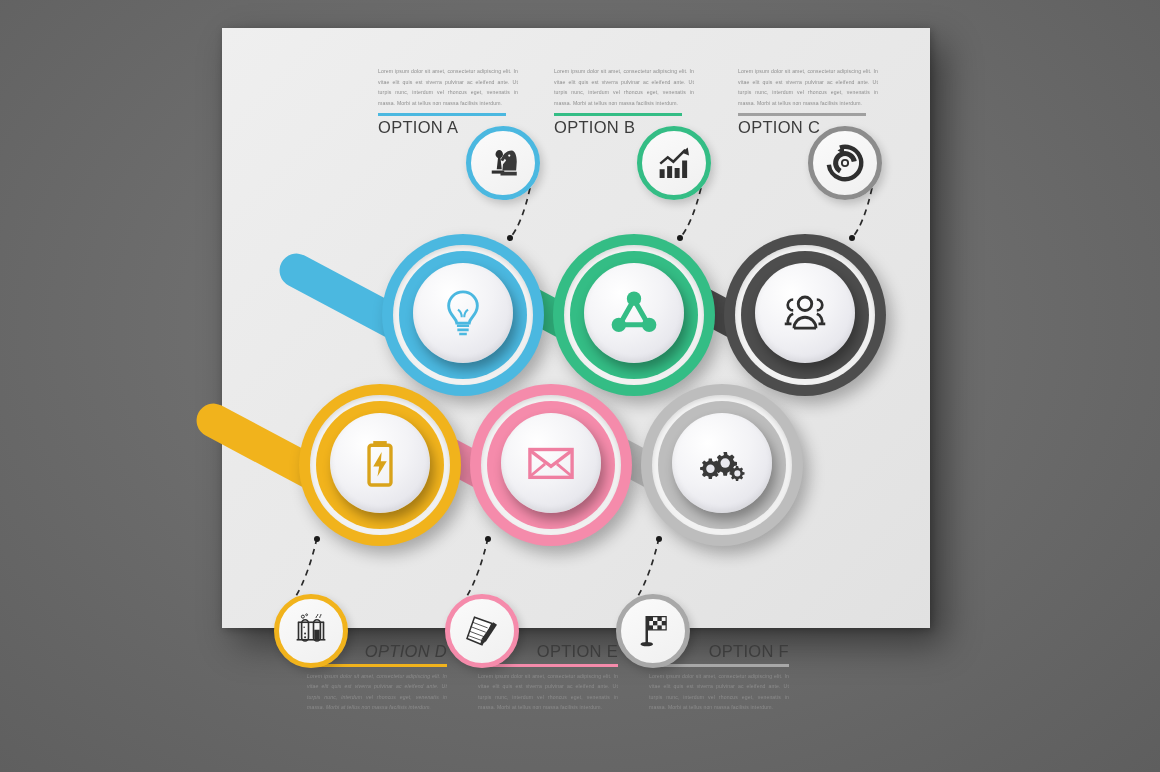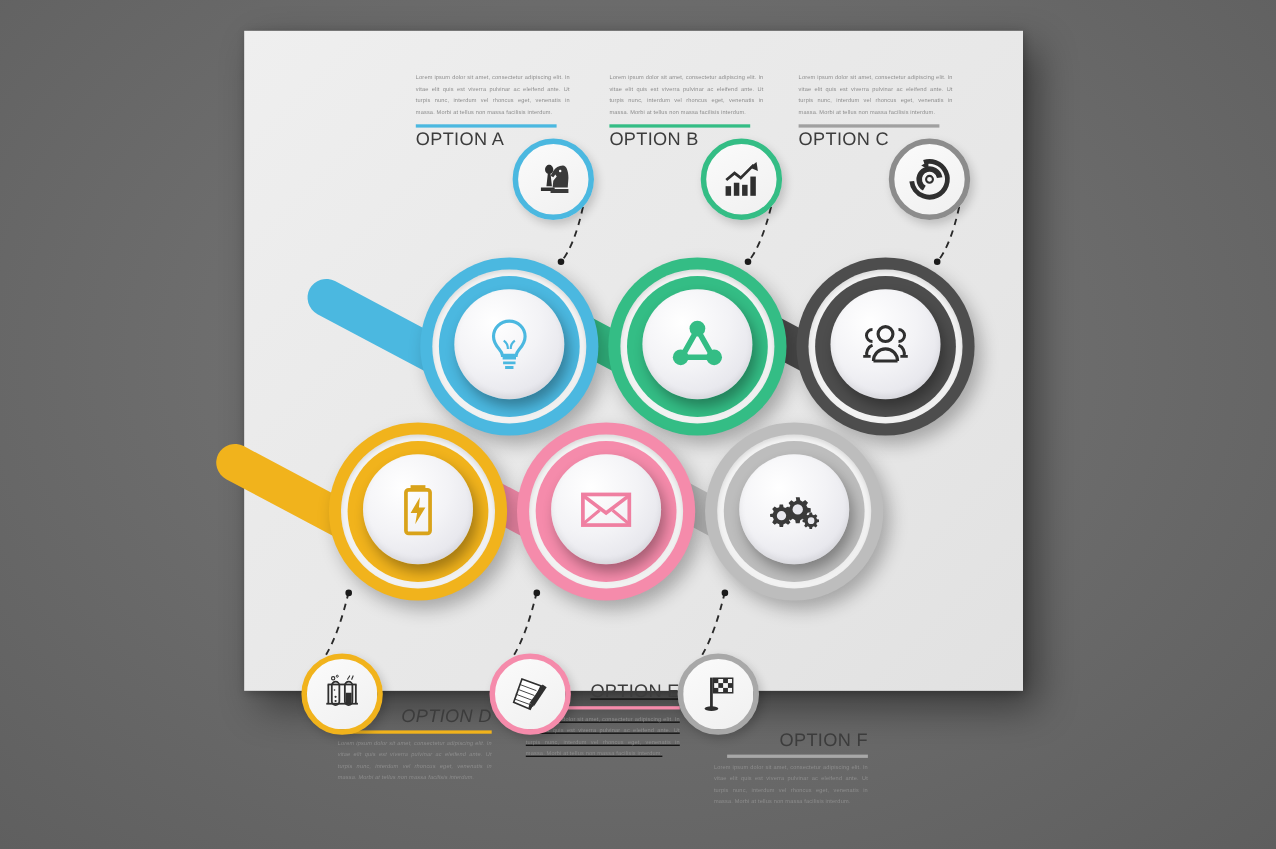--- a/index.html
+++ b/index.html
@@ -113,39 +113,39 @@
     <div class="rule" style="background:#4bb8e0;"></div>
     <div class="optlabel">OPTION A</div>
   </div>
 
   <div class="txtblock" style="left:332px; top:38px;">
     <p>Lorem ipsum dolor sit amet, consectetur adipiscing elit. In vitae elit quis est viverra pulvinar ac eleifend ante. Ut turpis nunc, interdum vel rhoncus eget, venenatis in massa. Morbi at tellus non massa facilisis interdum.</p>
     <div class="rule" style="background:#34bd85;"></div>
     <div class="optlabel">OPTION B</div>
   </div>
 
-  <div class="txtblock" style="left:504px; top:38px;">
+  <div class="txtblock" style="left:516px; top:38px;">
     <p>Lorem ipsum dolor sit amet, consectetur adipiscing elit. In vitae elit quis est viverra pulvinar ac eleifend ante. Ut turpis nunc, interdum vel rhoncus eget, venenatis in massa. Morbi at tellus non massa facilisis interdum.</p>
     <div class="rule" style="background:#a0a0a0;"></div>
     <div class="optlabel">OPTION C</div>
   </div>
 
   <div class="txtblock bottom" style="left:85px; top:614px;font-style:italic;">
     <div class="optlabel">OPTION D</div>
     <div class="rule" style="background:#f1b31c;"></div>
     <p>Lorem ipsum dolor sit amet, consectetur adipiscing elit. In vitae elit quis est viverra pulvinar ac eleifend ante. Ut turpis nunc, interdum vel rhoncus eget, venenatis in massa. Morbi at tellus non massa facilisis interdum.</p>
   </div>
 
-  <div class="txtblock bottom" style="left:256px; top:592px;text-decoration:underline;">
+  <div class="txtblock bottom" style="left:256px; top:614px;">
     <div class="optlabel">OPTION E</div>
     <div class="rule" style="background:#f58bab;"></div>
     <p>Lorem ipsum dolor sit amet, consectetur adipiscing elit. In vitae elit quis est viverra pulvinar ac eleifend ante. Ut turpis nunc, interdum vel rhoncus eget, venenatis in massa. Morbi at tellus non massa facilisis interdum.</p>
   </div>
 
-  <div class="txtblock bottom" style="left:427px; top:636px;">
+  <div class="txtblock bottom" style="left:427px; top:614px;">
     <div class="optlabel">OPTION F</div>
     <div class="rule" style="background:#a8a8a8;"></div>
     <p>Lorem ipsum dolor sit amet, consectetur adipiscing elit. In vitae elit quis est viverra pulvinar ac eleifend ante. Ut turpis nunc, interdum vel rhoncus eget, venenatis in massa. Morbi at tellus non massa facilisis interdum.</p>
   </div>
 
   <svg class="dash" style="left:0;top:0;width:708px;height:716px;">
 
     <path d="M 308 160 Q 300 196 288 210" stroke="#2a2a2a" stroke-width="1.7" fill="none" stroke-dasharray="6 5"></path>
     <path d="M 479 160 Q 470 196 458 210" stroke="#2a2a2a" stroke-width="1.7" fill="none" stroke-dasharray="6 5"></path>
     <path d="M 650 160 Q 642 196 630 210" stroke="#2a2a2a" stroke-width="1.7" fill="none" stroke-dasharray="6 5"></path>

